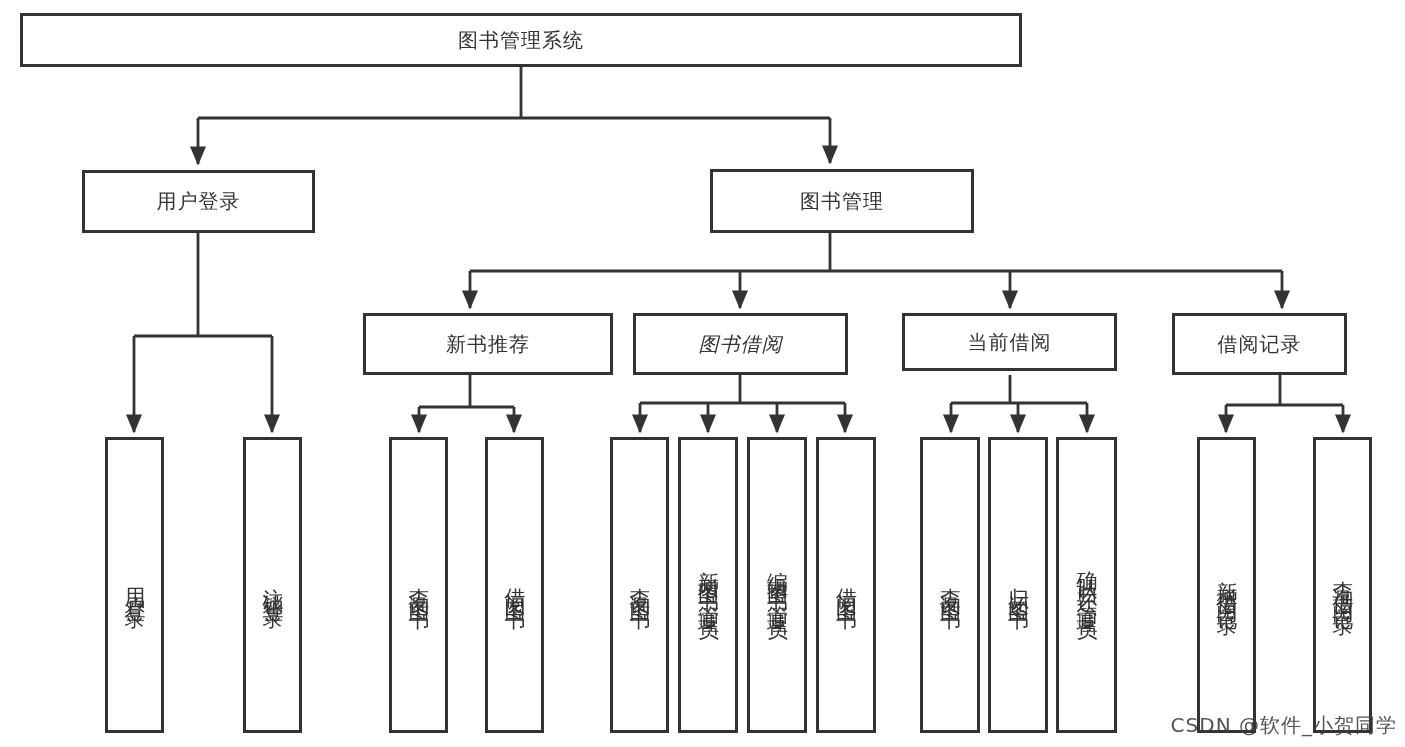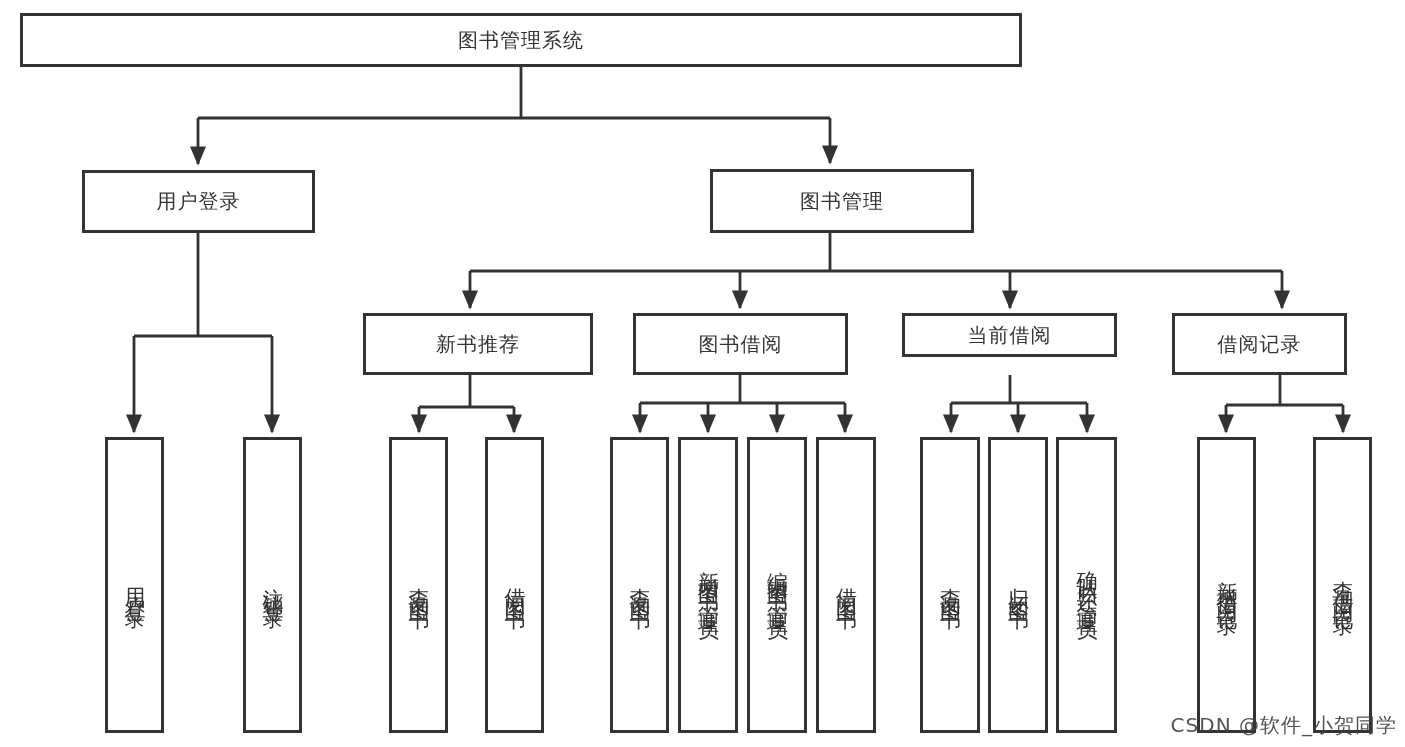--- a/index.html
+++ b/index.html
@@ -75,27 +75,27 @@
     <span class="lbl">图书管理系统</span>
   </div>
 
   <div class="node h" style="left:82px;top:170px;width:233px;height:63px;">
     <span class="lbl">用户登录</span>
   </div>
   <div class="node h" style="left:710px;top:169px;width:264px;height:64px;">
     <span class="lbl">图书管理</span>
   </div>
 
-  <div class="node h" style="left:363px;top:313px;width:230px;height:62px;text-align:center;">
+  <div class="node h" style="left:363px;top:313px;width:250px;height:62px;text-align:center;">
     <span class="lbl">新书推荐</span>
   </div>
-  <div class="node h" style="left:633px;top:313px;width:215px;height:62px;">
+  <div class="node h" style="left:633px;top:313px;width:215px;height:62px;font-style:italic;">
     <span class="lbl">图书借阅</span>
   </div>
-  <div class="node h" style="left:902px;top:313px;width:215px;height:44px;">
+  <div class="node h" style="left:902px;top:313px;width:215px;height:58px;">
     <span class="lbl">当前借阅</span>
   </div>
   <div class="node h" style="left:1172px;top:313px;width:175px;height:62px;">
     <span class="lbl">借阅记录</span>
   </div>
 
   <div class="node leaf" style="left:105px;top:437px;width:59px;height:296px;">
     <span class="lbl">用户登录</span>
   </div>
   <div class="node leaf" style="left:243px;top:437px;width:59px;height:296px;">

